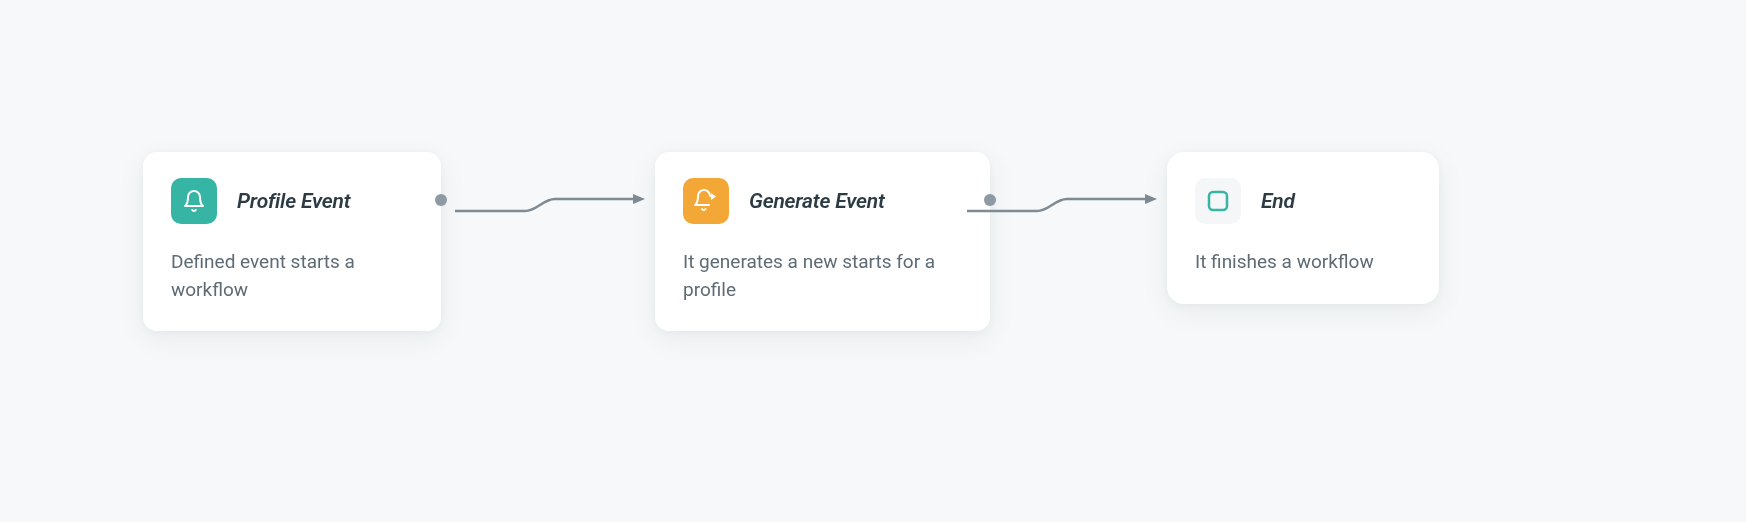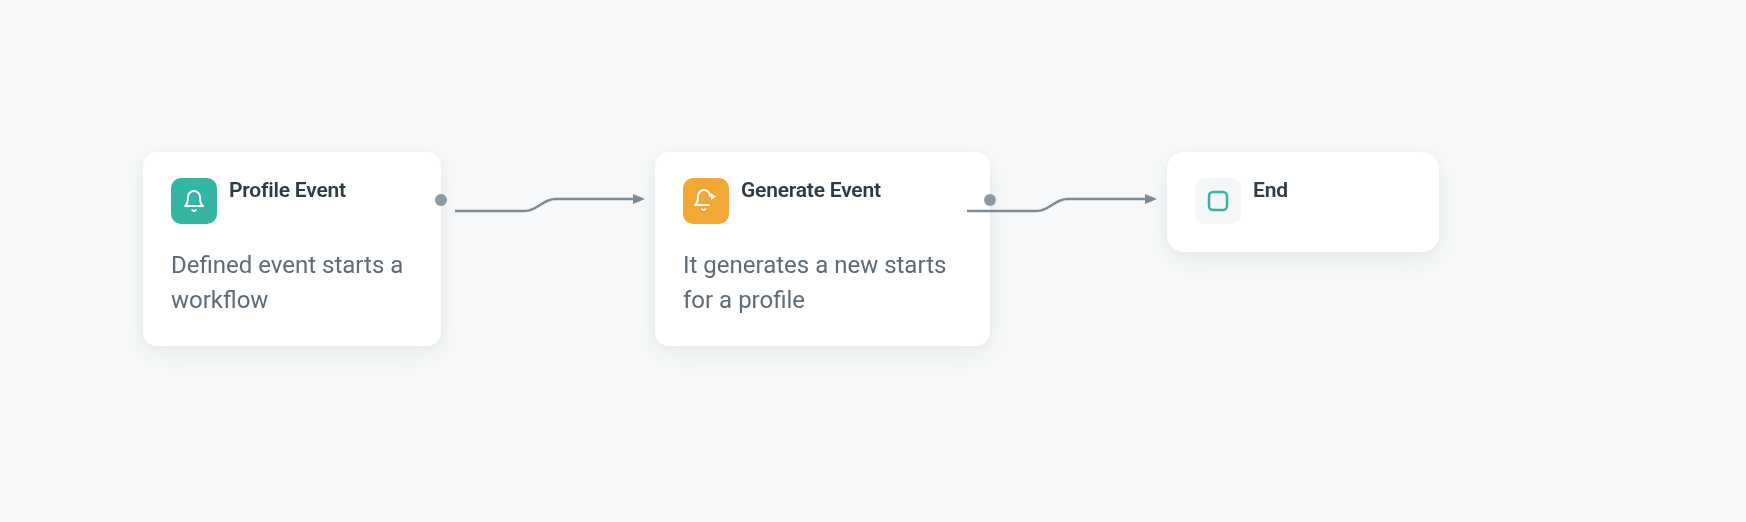--- a/index.html
+++ b/index.html
@@ -18,22 +18,23 @@
   }
   .node {
     position: absolute;
     background: #ffffff;
     border-radius: 14px;
     box-shadow: 0 8px 30px rgba(30, 45, 60, 0.06), 0 2px 8px rgba(30, 45, 60, 0.04);
     padding: 26px 28px 28px 28px;
   }
   .node-header {
     display: flex;
-    align-items: flex-start;
-    gap: 12px;
+    align-items: center;
+    gap: 20px;
+    font-style: italic;
   }
   .node-icon {
     width: 46px;
     height: 46px;
     border-radius: 10px;
     display: flex;
     align-items: center;
     justify-content: center;
     flex-shrink: 0;
   }
@@ -41,21 +42,21 @@
   .node-icon.orange { background: #f2a736; }
   .node-icon.gray { background: #f4f6f7; }
   .node-title {
     font-size: 21px;
     font-weight: 600;
     color: #2d3b45;
     letter-spacing: -0.01em;
   }
   .node-desc {
     margin-top: 24px;
-    font-size: 24px;
+    font-size: 19px;
     line-height: 1.45;
     color: #5e6b75;
     font-weight: 400;
   }
   .port {
     position: absolute;
     width: 12px;
     height: 12px;
     background: #8e9aa3;
     border-radius: 50%;
@@ -119,15 +120,16 @@
 
   <div class="node" style="left:1167px; top:152px; width:272px;border-radius:17px;">
     <div class="node-header">
       <div class="node-icon gray">
         <svg width="22" height="22" viewBox="0 0 22 22">
           <rect x="2" y="2" width="18" height="18" rx="4" ry="4" fill="none" stroke="#36b5a5" stroke-width="2.5"></rect>
         </svg>
       </div>
       <div class="node-title">End</div>
     </div>
+    <div class="node-desc">It finishes a workflow</div>
   </div>
 
 </div>
 
 </body></html>

